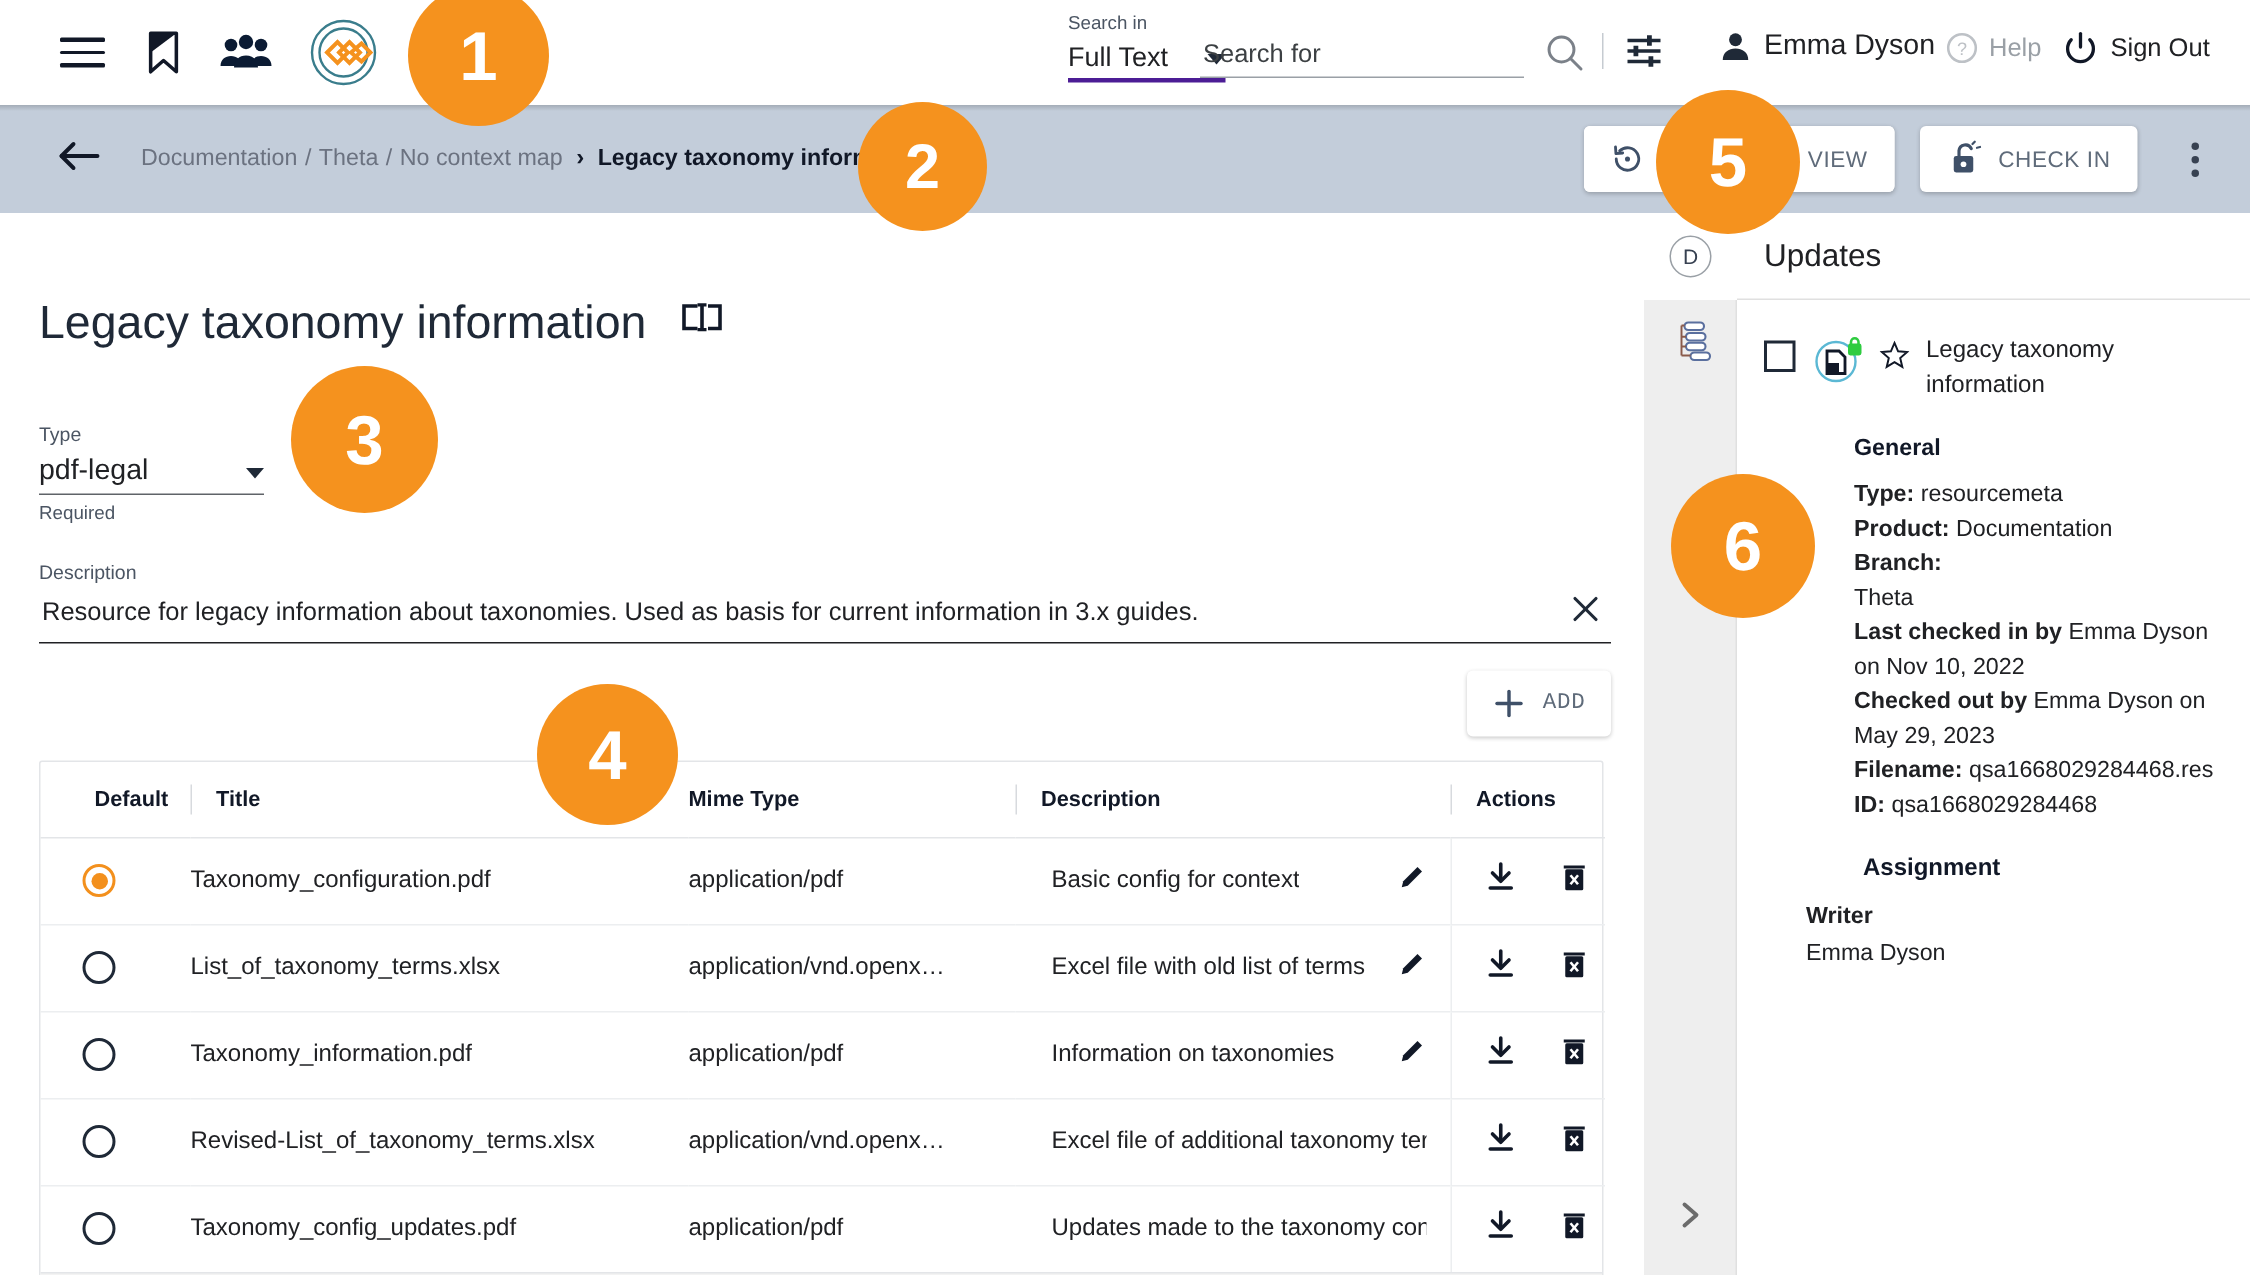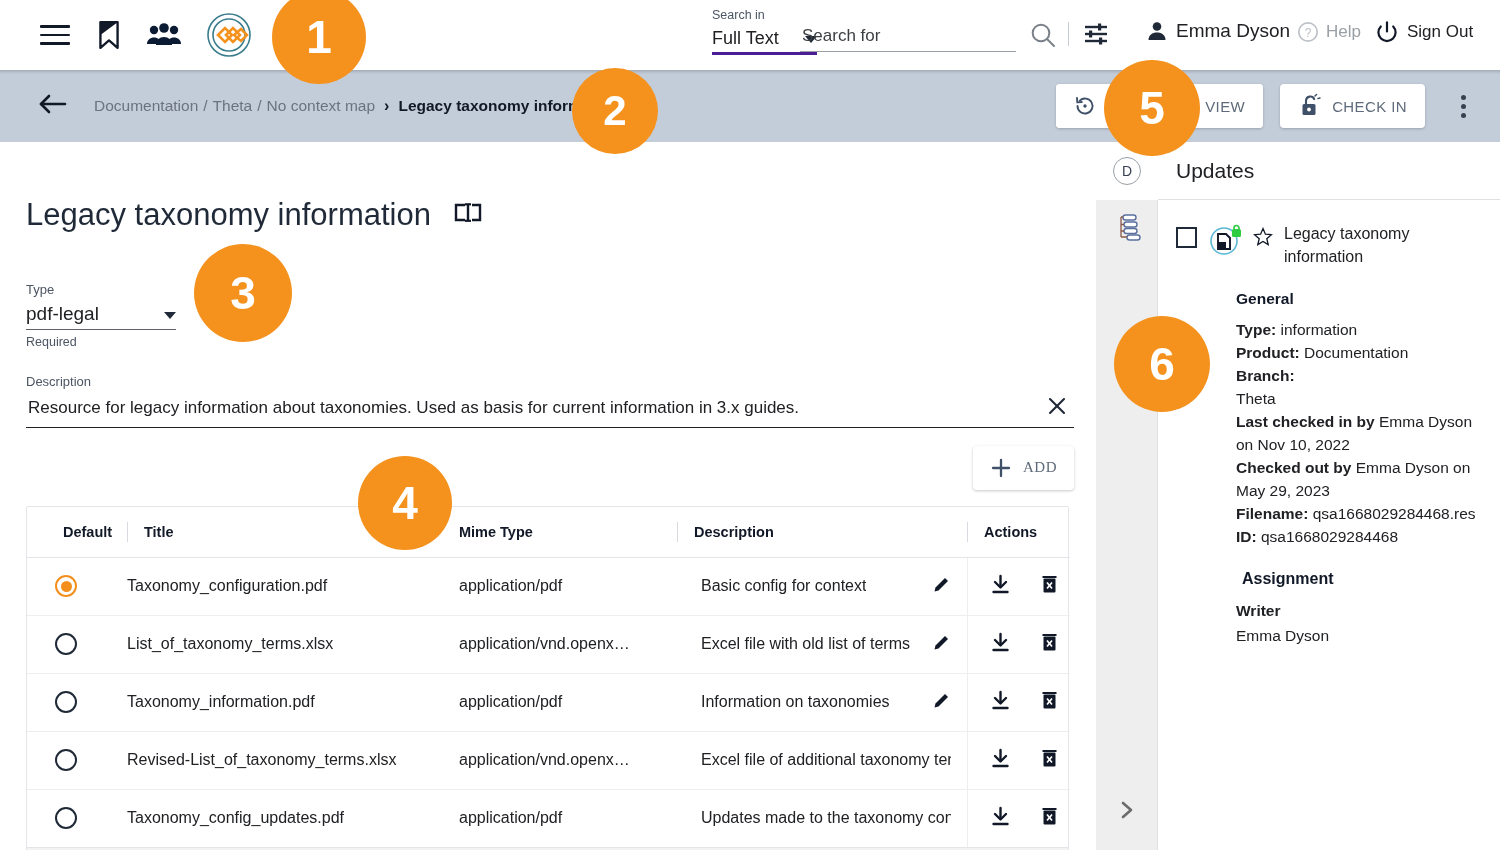--- a/index.html
+++ b/index.html
@@ -144,21 +144,21 @@
     width: 980px; background: transparent;
     font-family: "Liberation Sans", sans-serif;
   }
   .clear-x { cursor: pointer; padding-right: 6px; }
 
   .add-row { width: 1048px; margin: 18px 0 0 26px; display: flex; justify-content: flex-end; }
   .addbtn {
     background: #fff; border: none; border-radius: 4px; height: 44px; padding: 0 17px;
     display: flex; align-items: center; gap: 11px;
     box-shadow: 0 1px 3px rgba(0,0,0,0.22); cursor: pointer;
-    font-family: Liberation Serif, serif;
+    font-family: Liberation Mono, monospace;
   }
   .addbtn-label { font-size: 15px; color: #5f6b7a; letter-spacing: 0.5px; }
 
   
   .tablewrap {
     margin: 16px 0 0 26px; width: 1043px;
     border: 1px solid #e3e5e8; border-radius: 2px;
     background: #fff;
   }
   table.files { width: 100%; border-collapse: collapse; table-layout: fixed; }
@@ -726,21 +726,21 @@
             <polygon points="10,1.6 12.4,7.2 18.4,7.7 13.8,11.7 15.2,17.6 10,14.4 4.8,17.6 6.2,11.7 1.6,7.7 7.6,7.2" fill="none" stroke="#111827" stroke-width="1.3"></polygon>
           </svg>
         </span>
         <span class="doc-name">Legacy taxonomy information</span>
       </div>
 
       <div class="sec-head">General</div>
       <div class="meta">
         <div>
           <b>Type:</b>
-          <span>information</span>
+          <span>resourcemeta</span>
         </div>
         <div>
           <b>Product:</b>
           <span>Documentation</span>
         </div>
         <div>
           <b>Branch:</b>
         </div>
         <div>Theta</div>
         <div>
@@ -755,21 +755,21 @@
           <b>Filename:</b>
           <span>qsa1668029284468.res</span>
         </div>
         <div>
           <b>ID:</b>
           <span>qsa1668029284468</span>
         </div>
       </div>
 
       <div class="sec-head2" style="margin-left:66px;">Assignment</div>
-      <div class="assign" style="margin-left:60px;">
+      <div class="assign" style="margin-left:28px;">
         <div><b>Writer</b></div>
         <div>Emma Dyson</div>
       </div>
 
     </div>
   </div>
 
   <div class="badge" style="left:272px; top:-10px; width:94px; height:94px; font-size:46px;">1</div>
   <div class="badge" style="left:572px; top:68px; width:86px; height:86px; font-size:42px;">2</div>
   <div class="badge" style="left:194px; top:244px; width:98px; height:98px; font-size:46px;">3</div>

